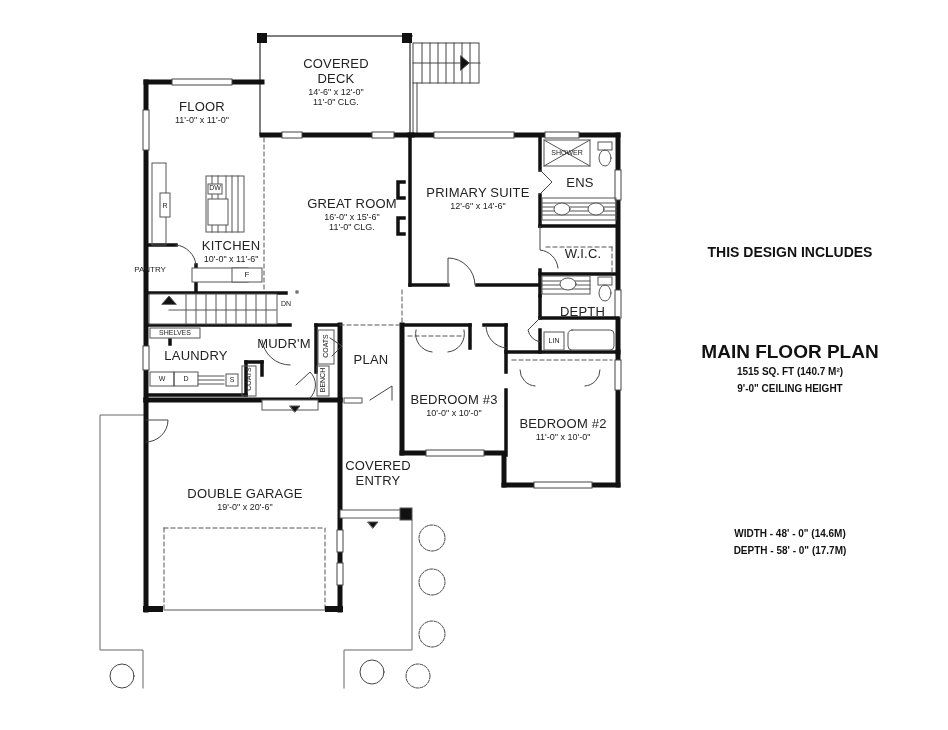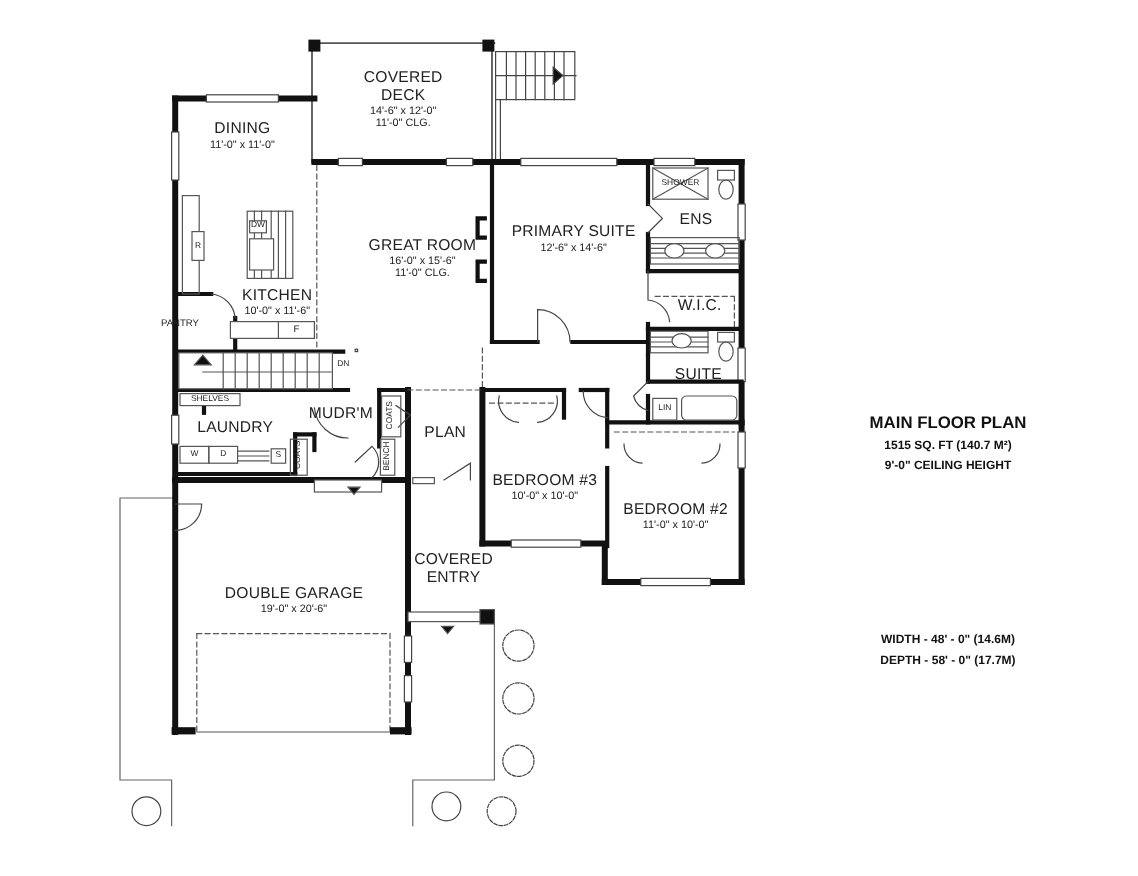--- a/index.html
+++ b/index.html
@@ -5,21 +5,21 @@
   html, body { margin:0; padding:0; background:#ffffff; }
   body { width:948px; height:730px; position:relative; overflow:hidden; font-family:"Liberation Sans", sans-serif; color:#111; }
   #plan { position:absolute; left:0; top:0; width:948px; height:730px; }
   .lbl { position:absolute; text-align:center; font-family:"Liberation Sans", sans-serif; color:#222; line-height:1.15; white-space:nowrap; }
   .room-name { font-size:13px; letter-spacing:0.2px; }
   .room-dim { font-size:9px; display:block; }
   .small { font-size:8px; }
   .tiny { font-size:7px; }
   .info { position:absolute; text-align:center; font-family:"Liberation Sans", sans-serif; font-weight:bold; color:#111; white-space:nowrap; }
   .info .l1 { font-size:14px; display:block; line-height:18px; }
-  .info .big { font-size:14px; display:block; line-height:22px; }
+  .info .big { font-size:19px; display:block; line-height:22px; }
   .info .l2 { font-size:10px; display:block; line-height:17px; }
 </style>
 </head>
 <body>
 
 <svg id="plan" viewBox="0 0 948 730" xmlns="http://www.w3.org/2000/svg">
   <g fill="none" stroke="#111" stroke-linecap="square">
 
     <g stroke="#666" stroke-width="1">
       <path d="M147 415 L100 415 L100 650 L143 650 L143 688"></path>
@@ -225,21 +225,21 @@
 </svg>
 
 <div class="lbl" style="left:276px; top:57px; width:120px;">
   <span class="room-name" style="display:block">COVERED</span>
   <span class="room-name" style="display:block">DECK</span>
   <span class="room-dim">14'-6" x 12'-0"</span>
   <span class="room-dim">11'-0" CLG.</span>
 </div>
 
 <div class="lbl" style="left:152px; top:100px; width:100px;">
-  <span class="room-name" style="display:block">DINING</span>
+  <span class="room-name" style="display:block">FLOOR</span>
   <span class="room-dim">11'-0" x 11'-0"</span>
 </div>
 
 <div class="lbl" style="left:292px; top:197px; width:120px;">
   <span class="room-name" style="display:block">GREAT ROOM</span>
   <span class="room-dim">16'-0" x 15'-6"</span>
   <span class="room-dim">11'-0" CLG.</span>
 </div>
 
 <div class="lbl" style="left:186px; top:239px; width:90px;">
@@ -247,21 +247,21 @@
   <span class="room-dim">10'-0" x 11'-6"</span>
 </div>
 
 <div class="lbl" style="left:418px; top:186px; width:120px;">
   <span class="room-name" style="display:block">PRIMARY SUITE</span>
   <span class="room-dim">12'-6" x 14'-6"</span>
 </div>
 
 <div class="lbl room-name" style="left:560px; top:176px; width:40px;">ENS</div>
 <div class="lbl room-name" style="left:558px; top:247px; width:50px;">W.I.C.</div>
-<div class="lbl room-name" style="left:560px; top:305px; width:44px;">SUITE</div>
+<div class="lbl room-name" style="left:560px; top:305px; width:44px;">DEPTH</div>
 
 <div class="lbl" style="left:402px; top:393px; width:104px;">
   <span class="room-name" style="display:block">BEDROOM #3</span>
   <span class="room-dim">10'-0" x 10'-0"</span>
 </div>
 
 <div class="lbl" style="left:510px; top:417px; width:106px;">
   <span class="room-name" style="display:block">BEDROOM #2</span>
   <span class="room-dim">11'-0" x 10'-0"</span>
 </div>
@@ -289,20 +289,21 @@
 <div class="lbl tiny" style="left:150px; top:329px; width:50px;">SHELVES</div>
 <div class="lbl tiny" style="left:150px; top:375px; width:24px;">W</div>
 <div class="lbl tiny" style="left:174px; top:375px; width:24px;">D</div>
 <div class="lbl tiny" style="left:226px; top:376px; width:12px;">S</div>
 <div class="lbl tiny" style="left:232px; top:375px; width:34px; transform:rotate(-90deg);">COATS</div>
 <div class="lbl tiny" style="left:309px; top:342px; width:34px; transform:rotate(-90deg);">COATS</div>
 <div class="lbl tiny" style="left:306px; top:376px; width:34px; transform:rotate(-90deg);">BENCH</div>
 <div class="lbl tiny" style="left:544px; top:337px; width:20px;">LIN</div>
 
 <div class="info" style="left:660px; top:243px; width:260px;">
+  <span class="l1">THIS DESIGN INCLUDES</span>
 </div>
 
 <div class="info" style="left:660px; top:341px; width:260px;">
   <span class="big">MAIN FLOOR PLAN</span>
   <span class="l2">1515 SQ. FT (140.7 M²)</span>
   <span class="l2">9'-0" CEILING HEIGHT</span>
 </div>
 
 <div class="info" style="left:660px; top:525px; width:260px;">
   <span class="l2">WIDTH - 48' - 0" (14.6M)</span>

